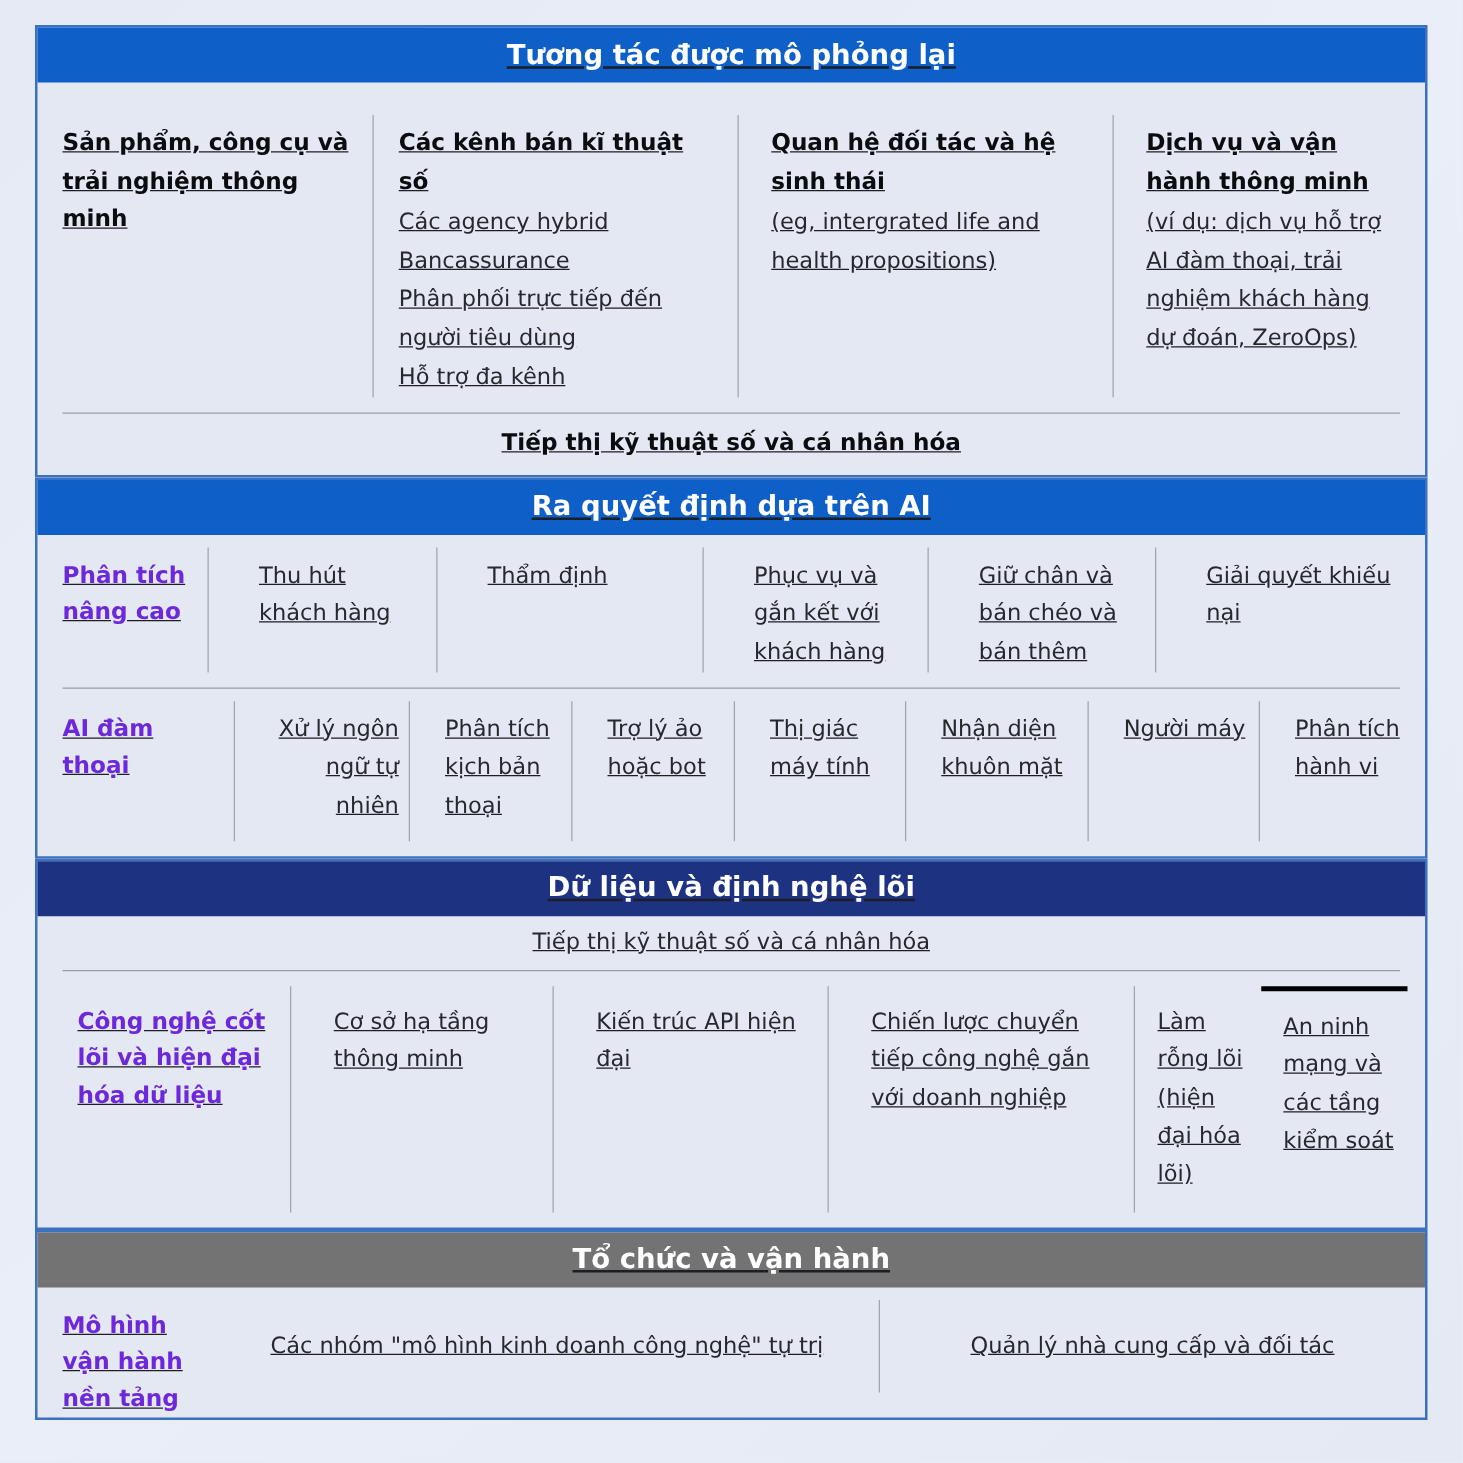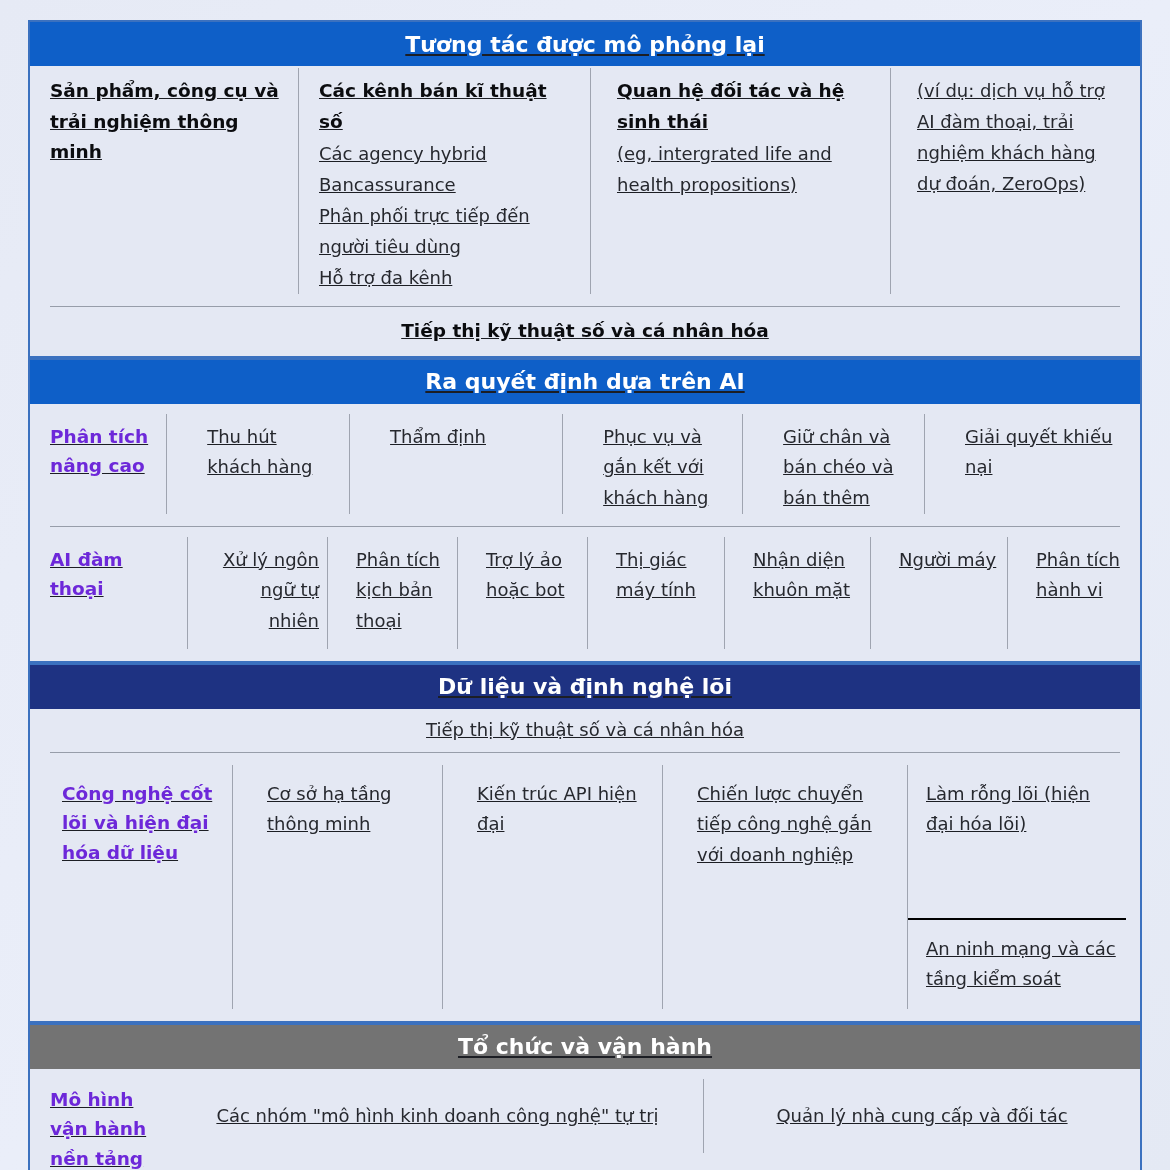--- a/index.html
+++ b/index.html
@@ -31,21 +31,21 @@
 
   .row{display:flex;box-sizing:border-box;}
   .row > div{box-sizing:border-box;}
   .vsep{border-left:1px solid #9fa4b0;}
   .hrule{border-top:1px solid #979da9;margin:0 20px;}
 
   .bold-label{font-weight:700;color:#6d28d9;line-height:1.6;font-size:18.5px;}
   .cell-text{font-size:18px;line-height:1.7;color:#26282e;}
 
   
-  .s1-cols{min-height:222px;padding:2px 0 12px;}
+  .s1-cols{min-height:222px;padding:26px 0 12px;}
   .s1-cols .col{padding:8px 16px 0 20px;}
   .s1c1{width:268px;}
   .s1c2{width:292px;}
   .s1c3{width:300px;padding-left:26px !important;}
   .s1c4{width:250px;padding-left:26px !important;padding-right:30px !important;}
   .col-title{font-weight:700;color:#0b0c0f;font-size:18.5px;line-height:1.65;margin-bottom:2px;}
   .col-item{font-size:18px;line-height:1.72;color:#26282e;}
   .s1-footer{
     text-align:center;font-weight:700;font-size:18.5px;color:#0b0c0f;
     padding:13px 0 15px;
@@ -65,24 +65,24 @@
 
   
   .s3-subtitle{
     text-align:center;font-size:18px;color:#26282e;
     padding:10px 0 12px;
   }
   .s3-main{min-height:176px;padding:12px 0 12px;}
   .s3-label{width:202px;padding:14px 10px 0 32px;}
   .s3-main .cellC{padding:14px 16px 0 34px;}
   .s3c2{width:210px;}.s3c3{width:220px;}.s3c4{width:245px;}
-  .s3-stacked{width:233px;display:flex;flex-direction:column;padding-right:14px;gap:37px;}
+  .s3-stacked{width:233px;display:flex;flex-direction:row;padding-right:14px;}
   .scell{padding:14px 8px 14px 18px;font-size:18px;line-height:1.7;color:#26282e;}
   .scell-top{min-height:88px;}
-  .scell-bottom{border-top:2px solid #000000;}
+  .scell-bottom{border-top:4px solid #000000;}
 
   
   .s4-body{display:flex;}
   .s4-label{width:142px;padding:16px 8px 0 20px;}
   .s4-right{width:968px;display:flex;flex-direction:column;}
   .s4-row{display:flex;padding:10px 0;}
   .s4-row1{min-height:74px;}
   .s4-cell{
     display:flex;align-items:center;justify-content:center;text-align:center;
     font-size:18px;color:#26282e;line-height:1.5;padding:0 10px;box-sizing:border-box;
@@ -107,20 +107,21 @@
         <div class="col-item">Các agency hybrid</div>
         <div class="col-item">Bancassurance</div>
         <div class="col-item">Phân phối trực tiếp đến người tiêu dùng</div>
         <div class="col-item">Hỗ trợ đa kênh</div>
       </div>
       <div class="col s1c3 vsep">
         <div class="col-title">Quan hệ đối tác và hệ sinh thái</div>
         <div class="col-item">(eg, intergrated life and health propositions)</div>
       </div>
       <div class="col s1c4 vsep">
+        <div class="col-title">Dịch vụ và vận hành thông minh</div>
         <div class="col-item">(ví dụ: dịch vụ hỗ trợ AI đàm thoại, trải nghiệm khách hàng dự đoán, ZeroOps)</div>
       </div>
     </div>
     <div class="hrule"></div>
     <div class="s1-footer">Tiếp thị kỹ thuật số và cá nhân hóa</div>
   </section>
 
   <section class="box">
     <div class="hdr hdr-bright">
       <span>Ra quyết định dựa trên AI</span>

